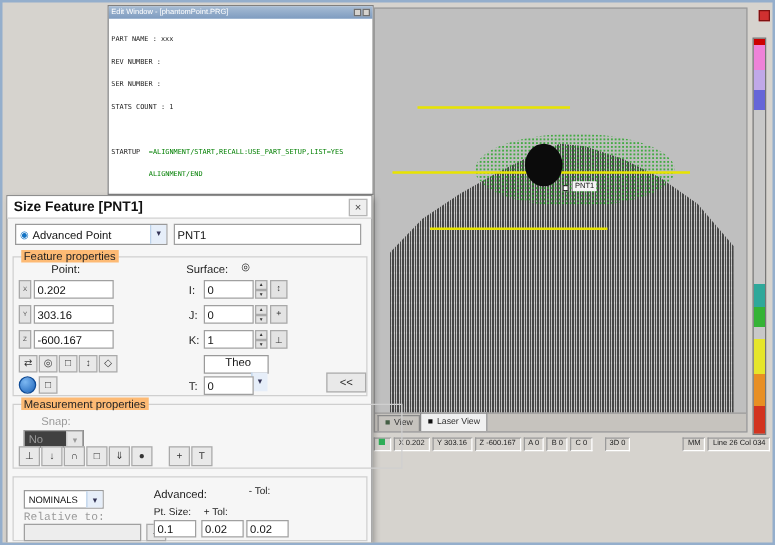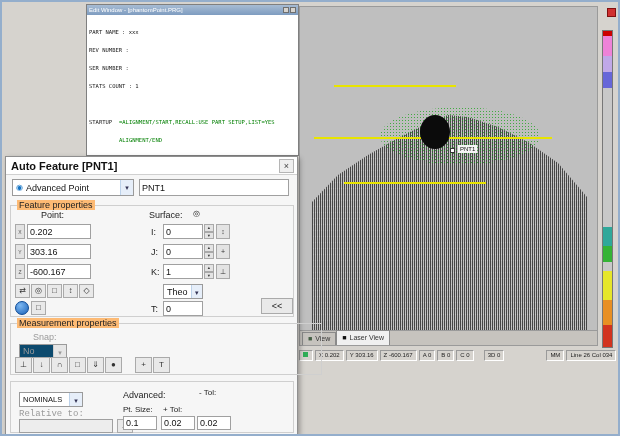--- a/index.html
+++ b/index.html
@@ -77,21 +77,21 @@
   .dlg-title { height:18px; background:#ffffff; border-bottom:1px solid #d0d0d0;
                font-size:11px; font-weight:bold; line-height:18px; padding-left:5px; color:#111; }
   .dlg-close { position:absolute; right:3px; top:2px; width:15px; height:14px; font-size:9px;
                line-height:12px; text-align:center; background:#efefef; border:1px solid #b5b5b5;
                color:#444; padding:0; }
   .combo { position:absolute; display:flex; align-items:center; background:#fff;
            border:1px solid #9a9a9a; font-size:9px; padding-left:3px; gap:3px; color:#111; }
   .combo .dd { margin-left:auto; width:13px; align-self:stretch; text-align:center;
                background:#e6eef9; border-left:1px solid #bcd2ea; font-size:7px;
                line-height:15px; color:#335; }
-  .combo.disabled { background:#0c4a6e; color:#9a9a9a; }
+  .combo.disabled { background:#404040; color:#9a9a9a; }
   .combo.disabled .dd { background:#e6e6e6; border-left-color:#cfcfcf; color:#9a9a9a; }
   .ficon { color:#1273c4; font-size:8px; }
   input.fld { border:1px solid #a0a0a0; background:#fff; font-size:9px; padding:0 2px;
               font-family:"Liberation Sans",sans-serif; color:#111; }
   input.fld:disabled { background:#ededed; }
   .grp { position:absolute; border:1px solid #cfcfcf; }
   .grp-label { position:absolute; top:-6px; left:6px; background:#fdba74; font-size:9px;
                padding:0 2px; color:#222; white-space:nowrap; }
   .pl { position:absolute; font-size:9px; color:#222; white-space:nowrap; }
   .pl.dis { color:#9a9a9a; }
@@ -184,21 +184,21 @@
     <span class="seg">A 0</span>
     <span class="seg">B 0</span>
     <span class="seg">C 0</span>
     <span class="seg ml8">3D 0</span>
     <span class="seg ml40">MM</span>
     <span class="seg">Line 26 Col 034</span>
   </div>
 
   <div id="dialog">
     <div class="dlg-title">
-      <span>Auto Feature [PNT1]</span>
+      <span>Size Feature [PNT1]</span>
     </div>
     <button class="dlg-close">×</button>
 
     <div class="combo" style="left:6px; top:22px; width:122px; height:17px;">
       <span class="ficon">◉</span>
       <span>Advanced Point</span>
       <span class="dd">▾</span>
     </div>
     <input class="fld abs" style="left: 133px; top: 22px; width: 150px; height: 17px;" value="PNT1">
 
@@ -238,21 +238,21 @@
           <i>▾</i>
         </span>
       <button class="aux" style="top:58px;">⊥</button>
 
       <button class="tbtn" style="left:4px; top:78px;">⇄</button>
       <button class="tbtn" style="left:20px; top:78px;">◎</button>
       <button class="tbtn" style="left:36px; top:78px;">□</button>
       <button class="tbtn" style="left:52px; top:78px;">↕</button>
       <button class="tbtn" style="left:68px; top:78px;">◇</button>
 
-      <div class="combo" style="left:152px; top:78px; width:40px; height:15px;">
+      <div class="combo" style="left:152px; top:78px; width:52px; height:15px;flex-direction:column;">
         <span>Theo</span>
         <span class="dd">▾</span>
       </div>
 
       <button class="bluebtn"></button>
       <button class="tbtn" style="left:20px; top:95px;">□</button>
 
       <span class="pl" style="left:140px; top:98px;">T:</span>
       <input class="fld abs" style="left: 152px; top: 95px; width: 40px; height: 15px;" value="0">
 

